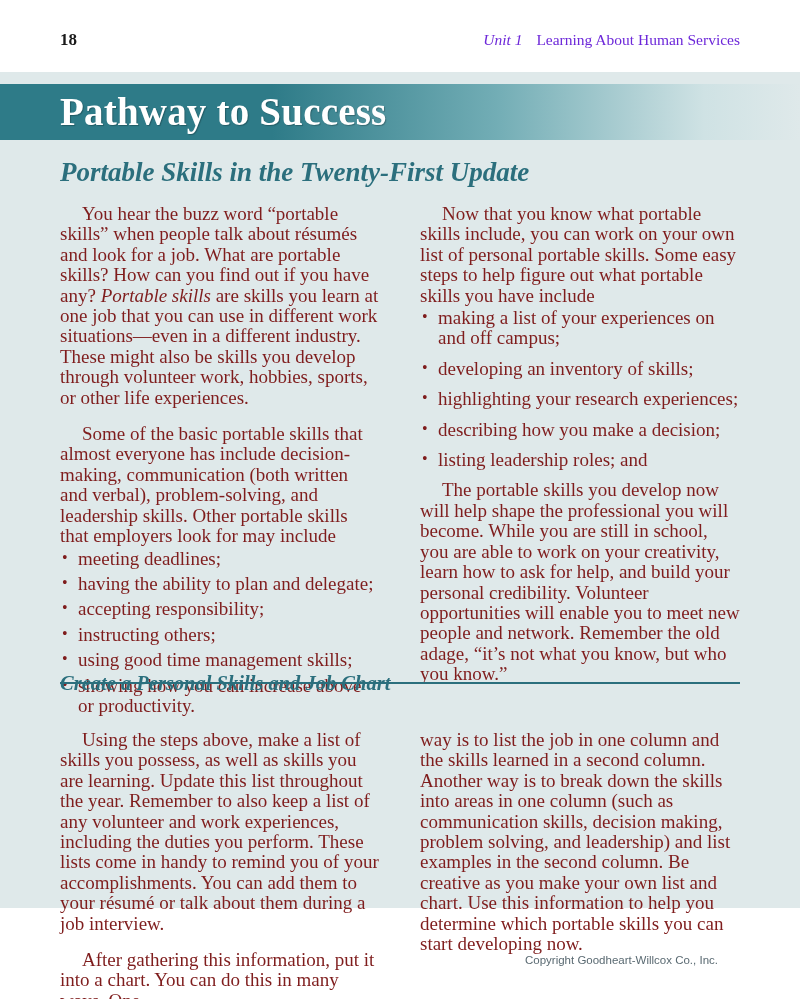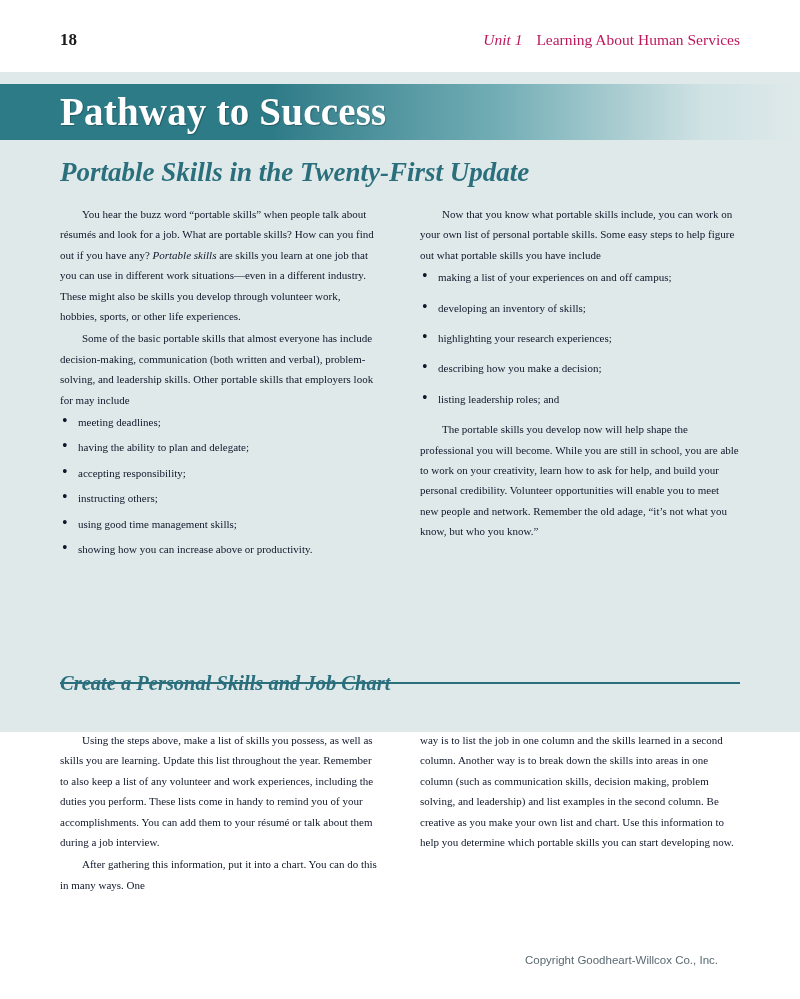--- a/index.html
+++ b/index.html
@@ -33,35 +33,35 @@
     font-weight: bold;
     font-size: 17px;
     color: #1a1a1a;
   }
   .running-head {
     position: absolute;
     right: 60px;
     top: 31px;
     font-family: "Liberation Serif", serif;
     font-size: 15.5px;
-    color: #be185d;
+    color: #6d28d9;
     white-space: nowrap;
   }
   .running-head .unit {
     font-style: italic;
     margin-right: 14px;
   }
 
   
   .feature {
     position: absolute;
     top: 72px;
     left: 0;
     width: 800px;
-    height: 660px;
+    height: 836px;
     background: #dfe9ea;
   }
 
   
   .banner {
     position: absolute;
     top: 12px;
     left: 0;
     width: 800px;
     height: 56px;
@@ -94,31 +94,31 @@
   
   .cols {
     position: absolute;
     top: 132px;
     left: 60px;
     width: 680px;
   }
   .col {
     width: 320px;
     float: left;
-    font-size: 11px;
+    font-size: 19px;
     line-height: 20.4px;
-    color: #0f172a;
+    color: #7f1d1d;
   }
   .col.right { margin-left: 40px; }
 
   p.para {
     margin: 0 0 0 0;
     text-indent: 22px;
   }
-  p.para + p.para { margin-top: 2px; }
+  p.para + p.para { margin-top: 16px; }
   p.para.noindent { text-indent: 0; }
 
   ul.bullets {
     list-style: none;
     margin: 2px 0 0 0;
     padding: 0;
   }
   ul.bullets li {
     position: relative;
     padding-left: 18px;

